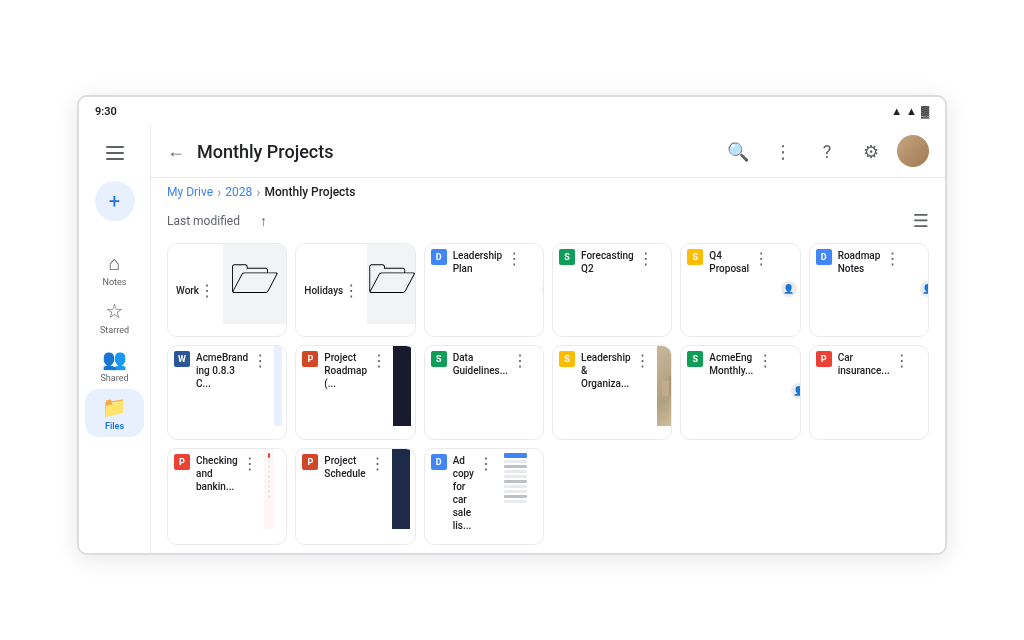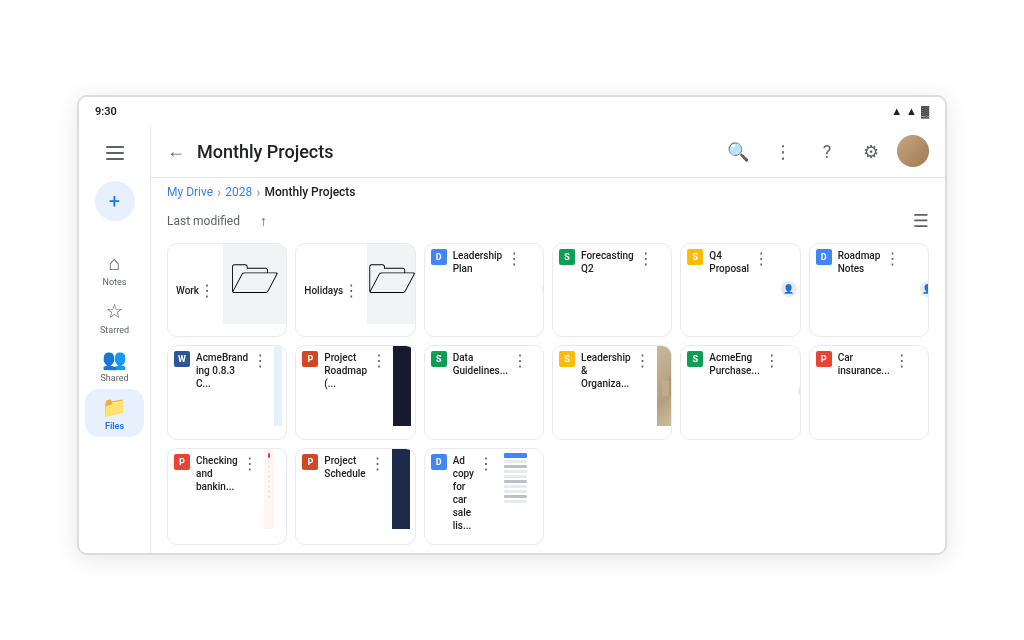--- a/index.html
+++ b/index.html
@@ -736,21 +736,21 @@
             </div>
           </div>
           <div class="card-footer">
             <div class="shared-icon">👤</div>
           </div>
         </div>
 
         <div class="file-card">
           <div class="card-header-row">
             <div class="file-type-icon icon-sheets">S</div>
-            <span class="card-title">AcmeEng Purchase...</span>
+            <span class="card-title">AcmeEng Monthly...</span>
             <span class="card-more">⋮</span>
           </div>
           <div class="spreadsheet2">
             <div class="s-cell"></div>
               <div class="s-cell yellow"></div>
               <div class="s-cell yellow"></div>
             <div class="s-cell"></div>
               <div class="s-cell green"></div>
               <div class="s-cell"></div>
             <div class="s-cell yellow"></div>

